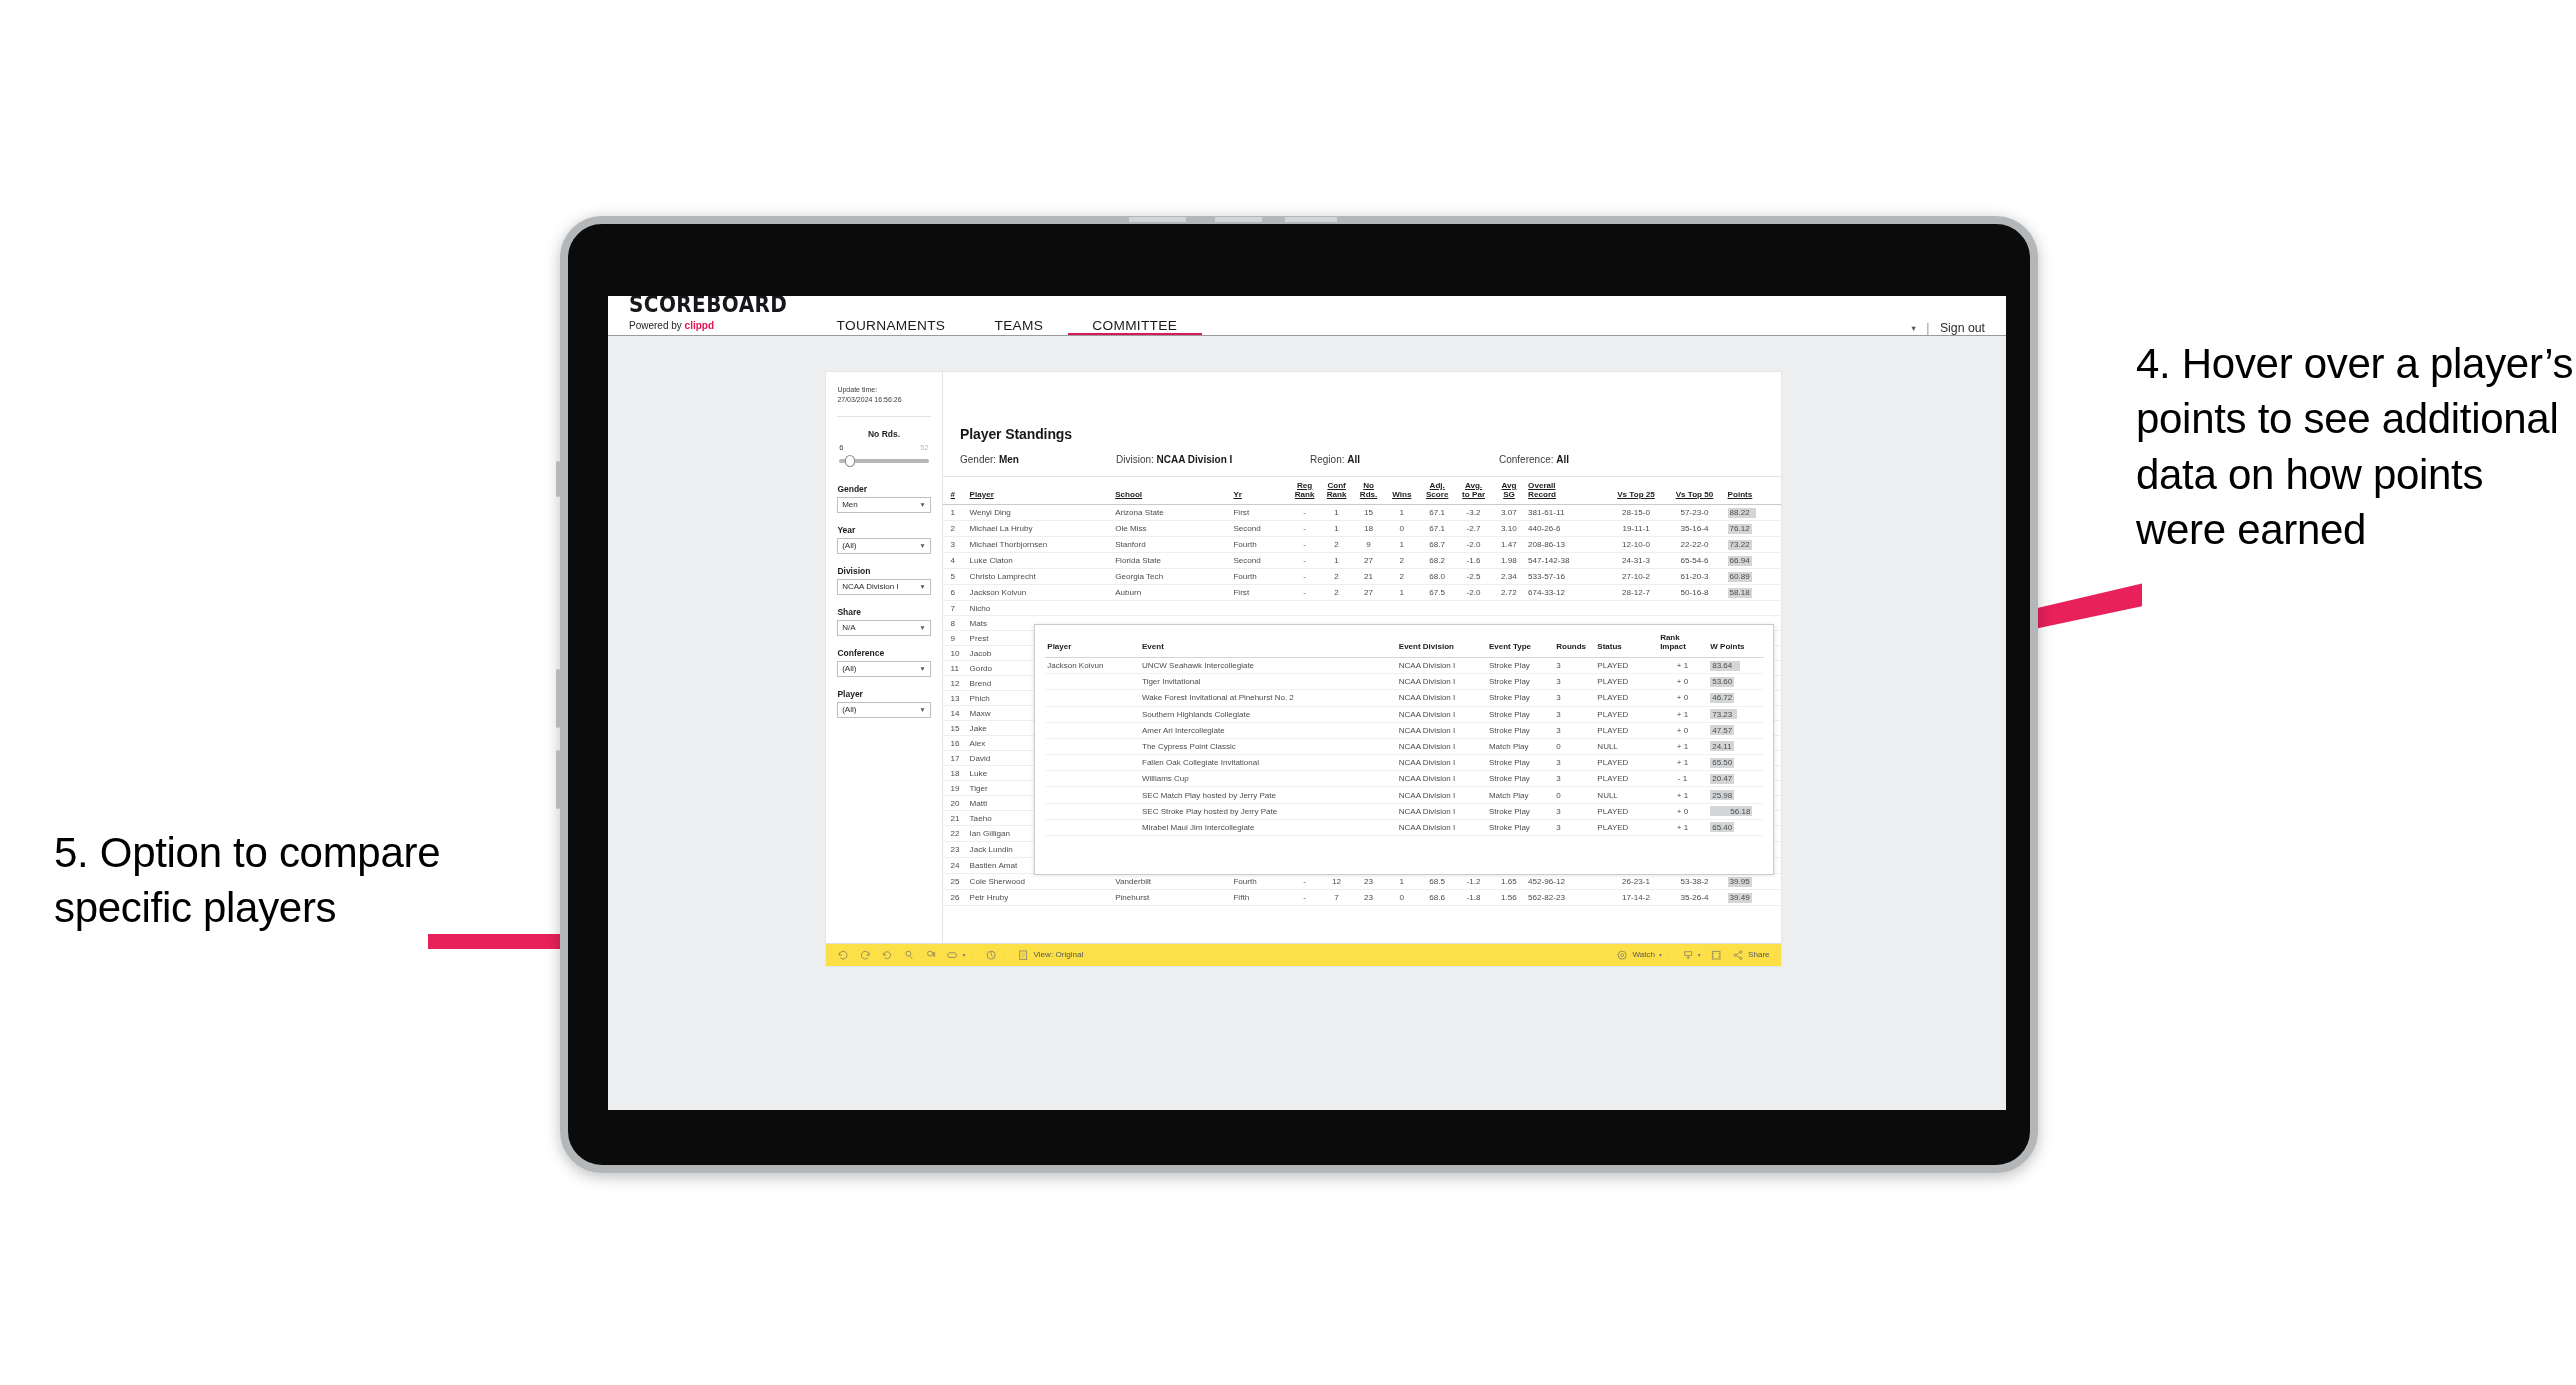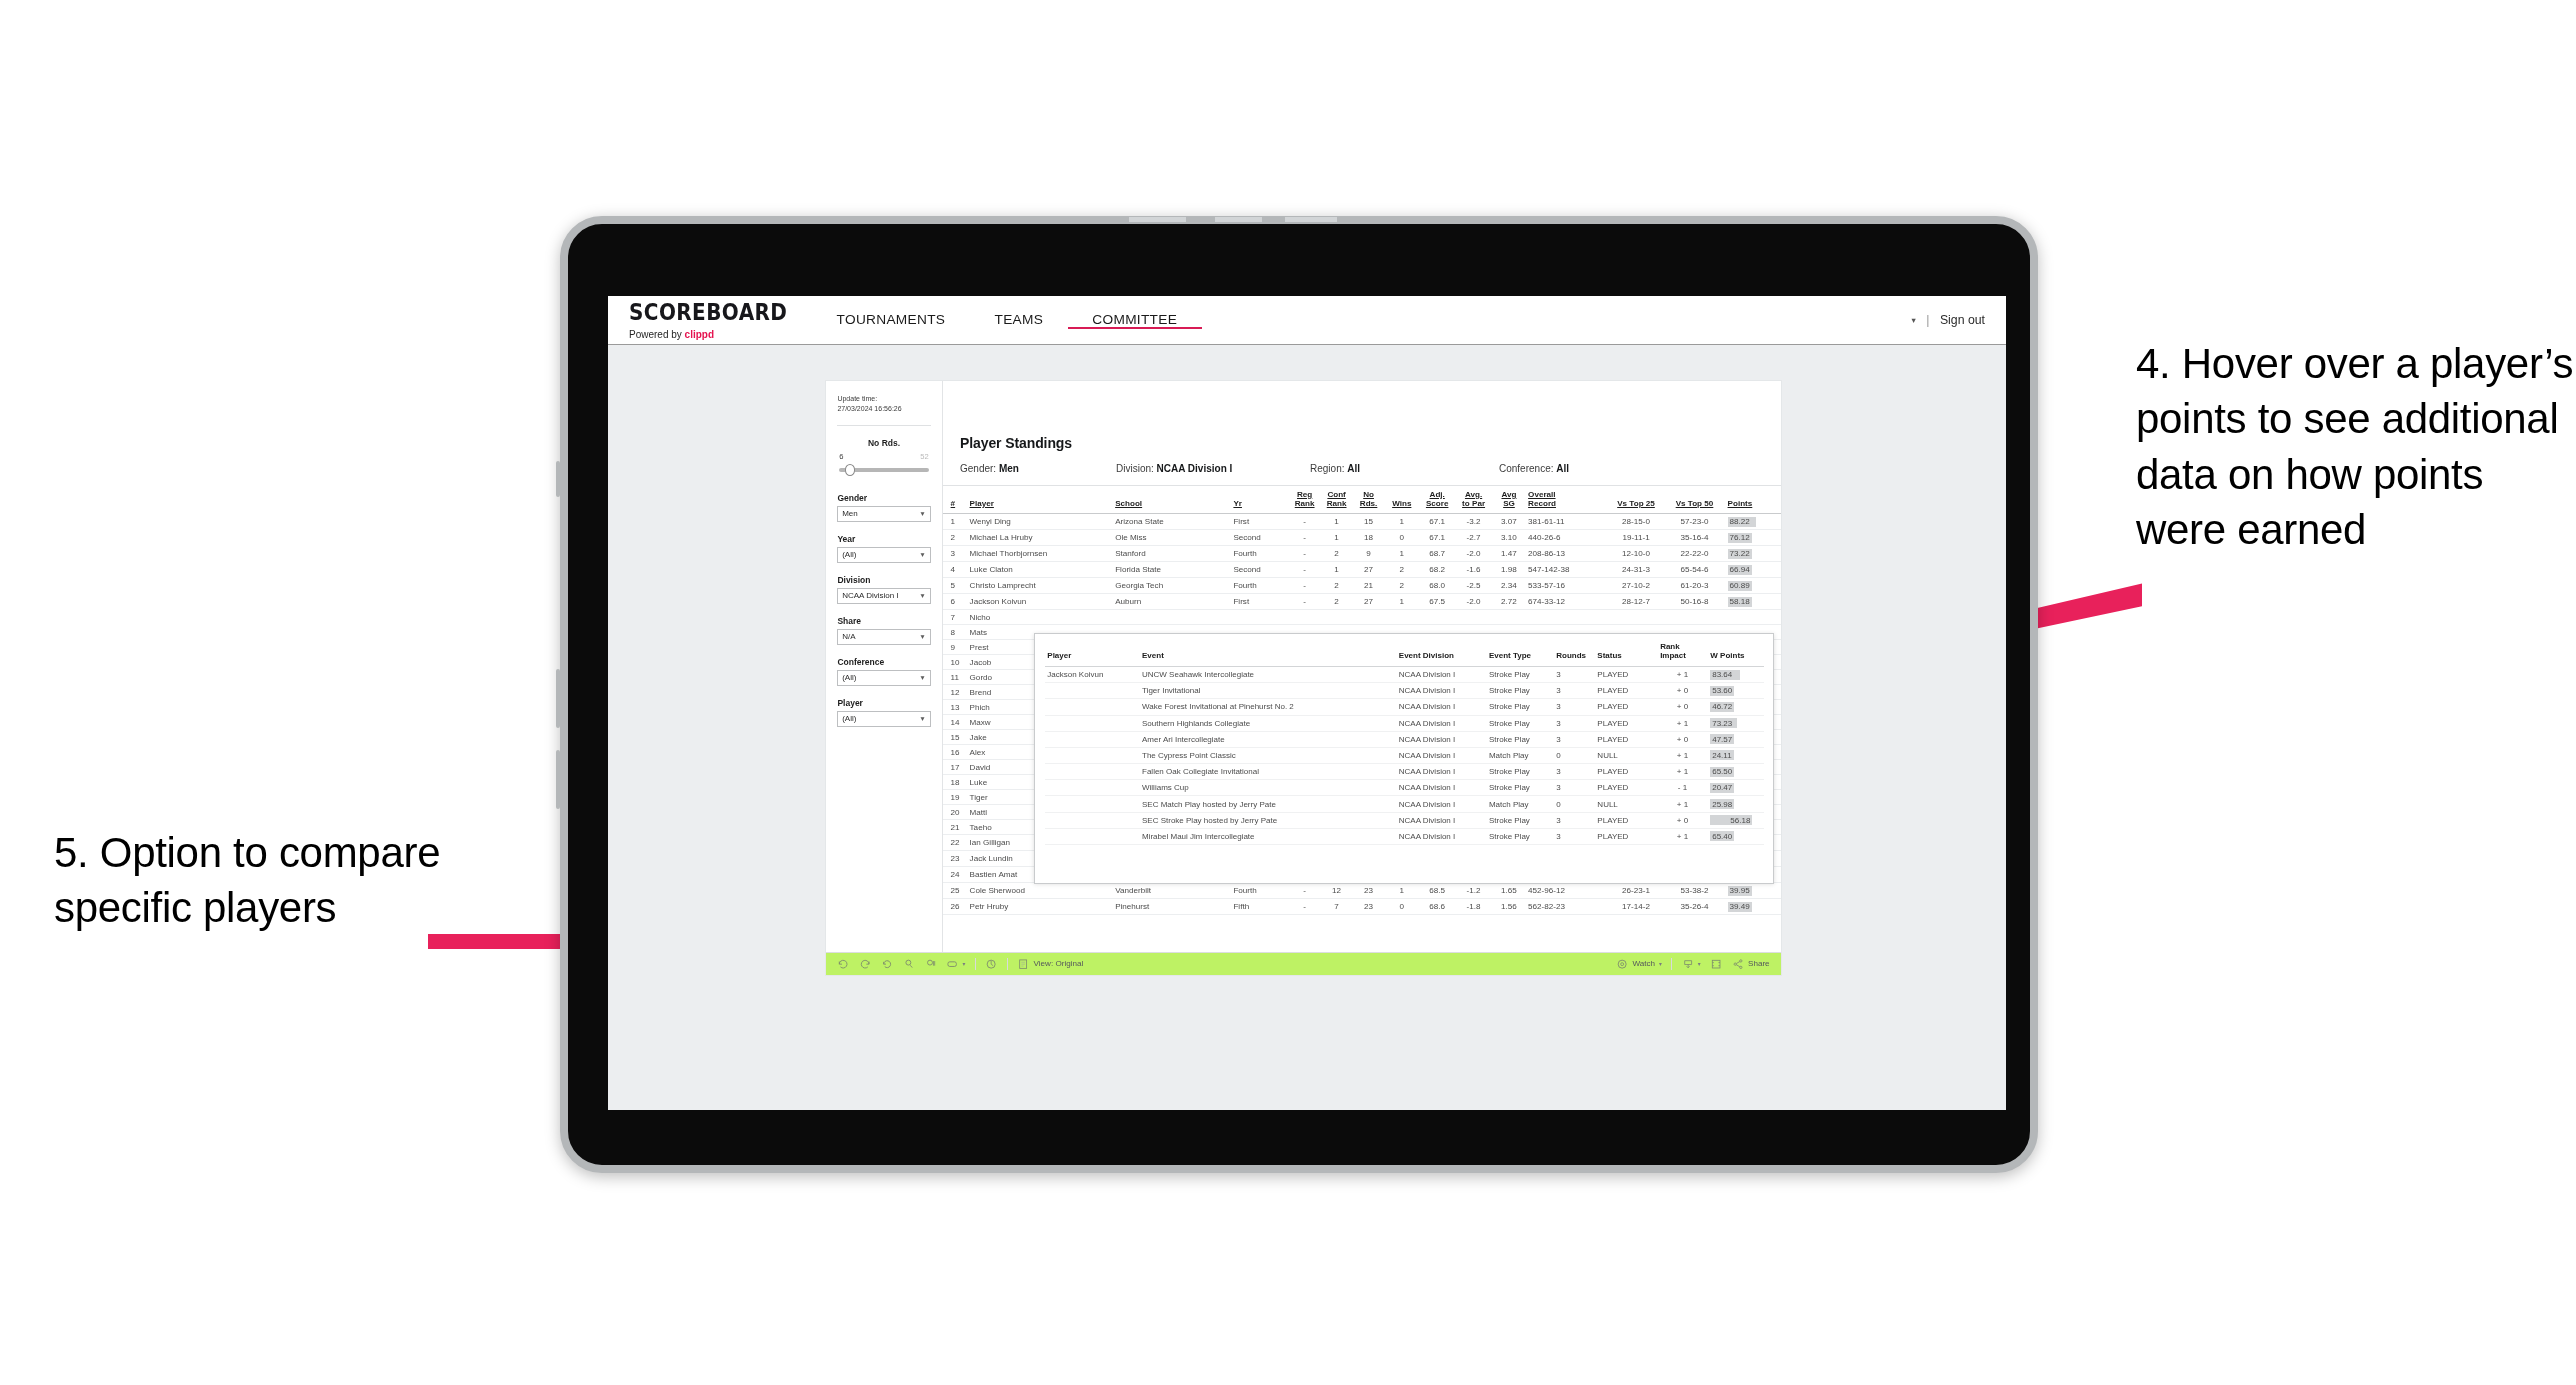--- a/index.html
+++ b/index.html
@@ -56,22 +56,22 @@
   #screen {
     position: absolute;
     left: 40px; top: 72px;
     width: 1398px; height: 814px;
     background: #eceef0;
     overflow: hidden;
   }
 
   
   #topnav {
-    height: 49px; background:#fff;
-    display:flex; align-items:center;
+    height: 40px; background:#fff;
+    display:flex; align-items:flex-end;
     border-bottom: 1.9px solid #9a9a9a;
     position: relative;
   }
   .brand { padding: 5.7px 24.6px 3.8px 21px; display:flex; flex-direction:column; justify-content:center; }
   .brand-title {
     font-family: "DejaVu Sans", sans-serif;
     font-weight: 700; font-size: 20px; letter-spacing: 0.4px;
     color:#17171b; line-height:1;
     transform: scaleY(1.15); transform-origin: left center;
   }
@@ -217,21 +217,21 @@
   .t-evt  { width: 225px; }
   .t-div  { width: 79px; }
   .t-typ  { width: 59px; }
   .t-rnd  { width: 36px; text-align:left; }
   .t-sta  { width: 55px; }
   .t-imp  { width: 44px; text-align:center; }
   .t-wpt  { width: 49px; text-align:left; }
 
   
   #toolbar {
-    height: 23px; border-top:0.9px solid #dcdee0; background:#bef264;
+    height: 23px; border-top:0.9px solid #dcdee0; background:#fde047;
     display:flex; align-items:center; gap: 9.5px;
     padding: 0 11.4px; font-size: 8.1px; color:#55585c;
   }
   #toolbar .ico { display:inline-flex; align-items:center; justify-content:center; width:12.3px; height:12.3px; opacity:.75; }
   #toolbar .vsep { width:0.9px; height:11.4px; background:#d8dadc; }
   #toolbar .spacer { flex:1; }
   .tb-grp { display:flex; align-items:center; gap:3.8px; }
   .caret-sm { font-size:5.7px; color:#7a7d80; }
   svg.ic { display:block; }
 </style>

